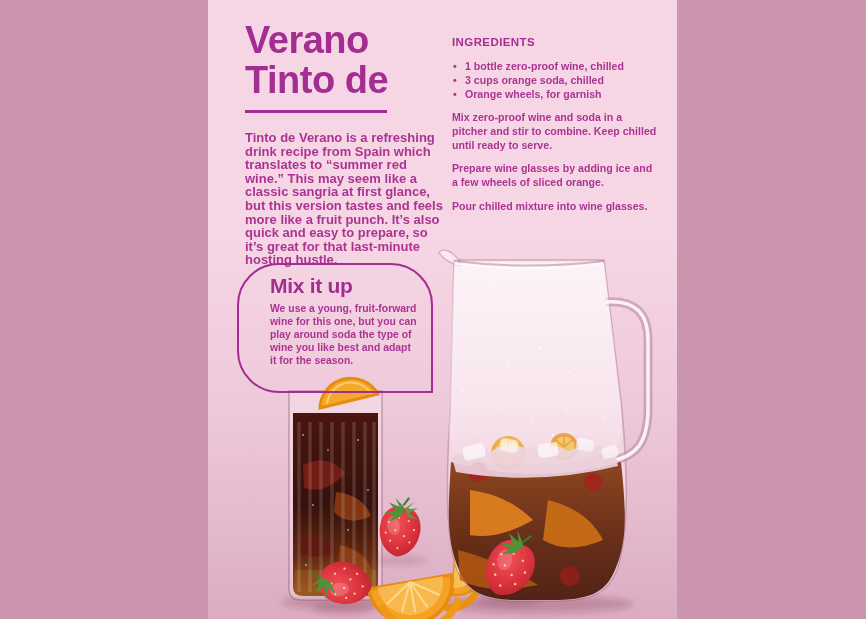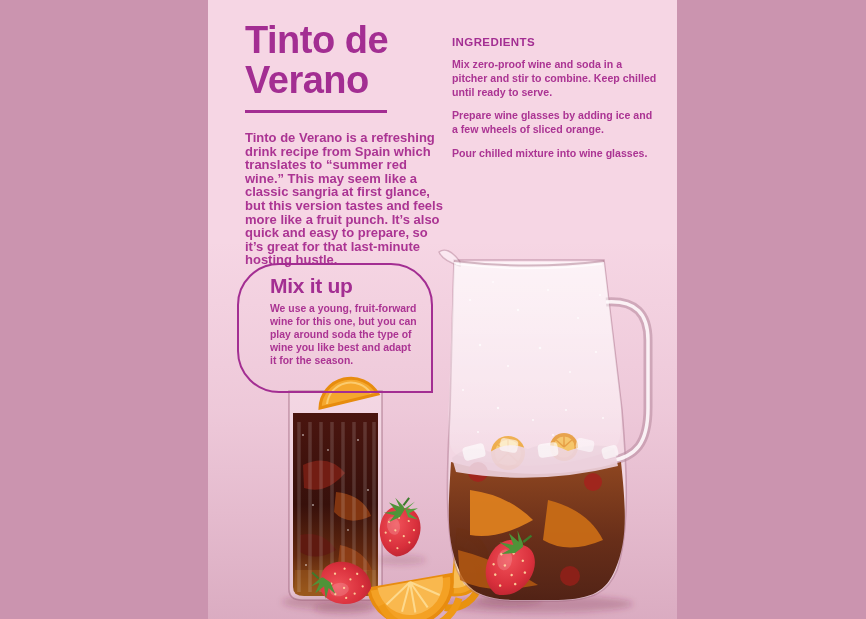--- a/index.html
+++ b/index.html
@@ -86,29 +86,34 @@
     z-index:1;
   }
 </style>
 </head>
 <body>
 
 <div class="stage">
   <div class="card">
 
     <h1 class="title">
+      <div>Verano</div>
       <div>Tinto de</div>
-      <div>Verano</div>
     </h1>
     <div class="rule"></div>
 
     <p class="desc">Tinto de Verano is a refreshing drink recipe from Spain which translates to “summer red wine.” This may seem like a classic sangria at first glance, but this version tastes and feels more like a fruit punch. It’s also quick and easy to prepare, so it’s great for that last-minute hosting hustle.</p>
 
     <div class="col-right">
       <h3>INGREDIENTS</h3>
+      <ul>
+        <li>1 bottle zero-proof wine, chilled</li>
+        <li>3 cups orange soda, chilled</li>
+        <li>Orange wheels, for garnish</li>
+      </ul>
       <p>Mix zero-proof wine and soda in a pitcher and stir to combine. Keep chilled until ready to serve.</p>
       <p>Prepare wine glasses by adding ice and a few wheels of sliced orange.</p>
       <p>Pour chilled mixture into wine glasses.</p>
     </div>
 
     <div class="tip">
       <h2>Mix it up</h2>
       <p>We use a young, fruit-forward wine for this one, but you can play around soda the type of wine you like best and adapt it for the season.</p>
     </div>
 

